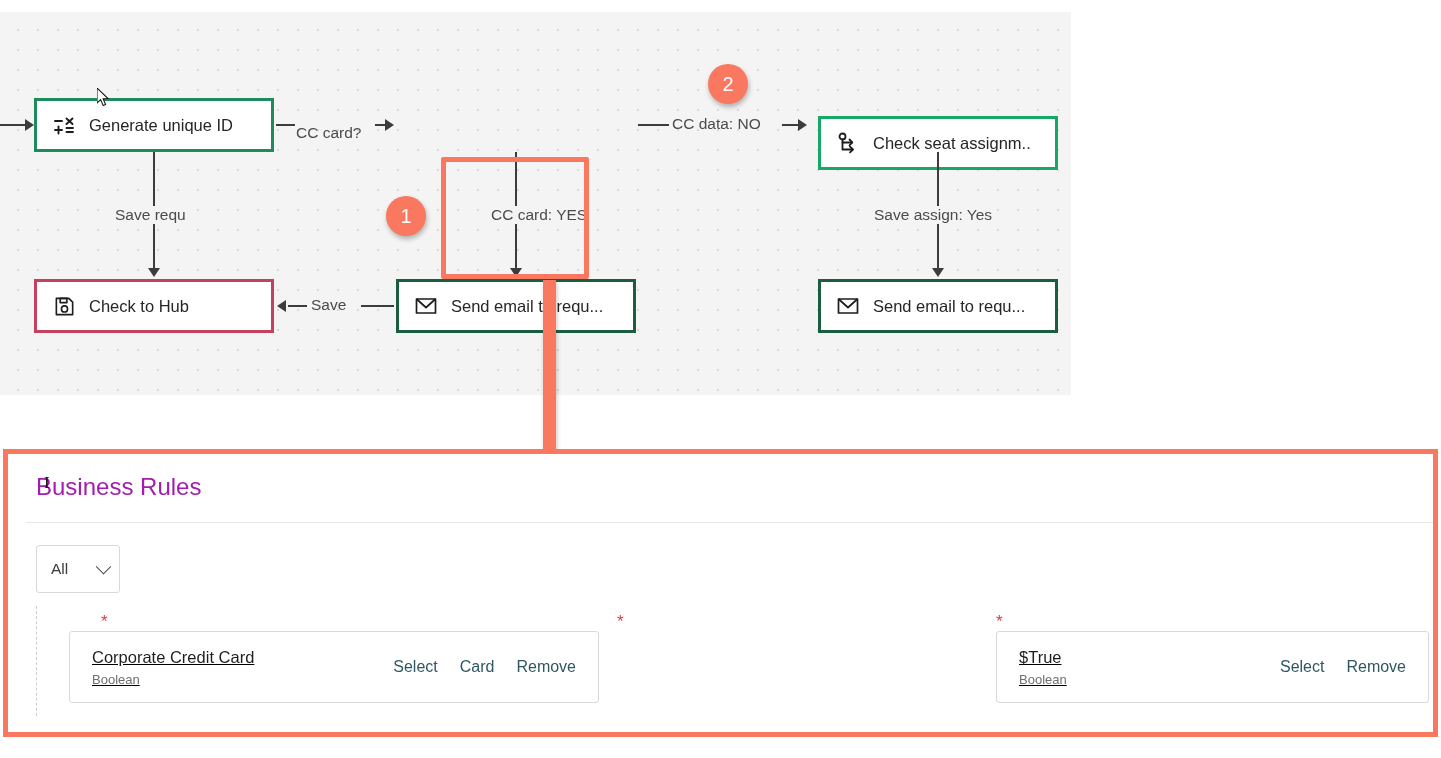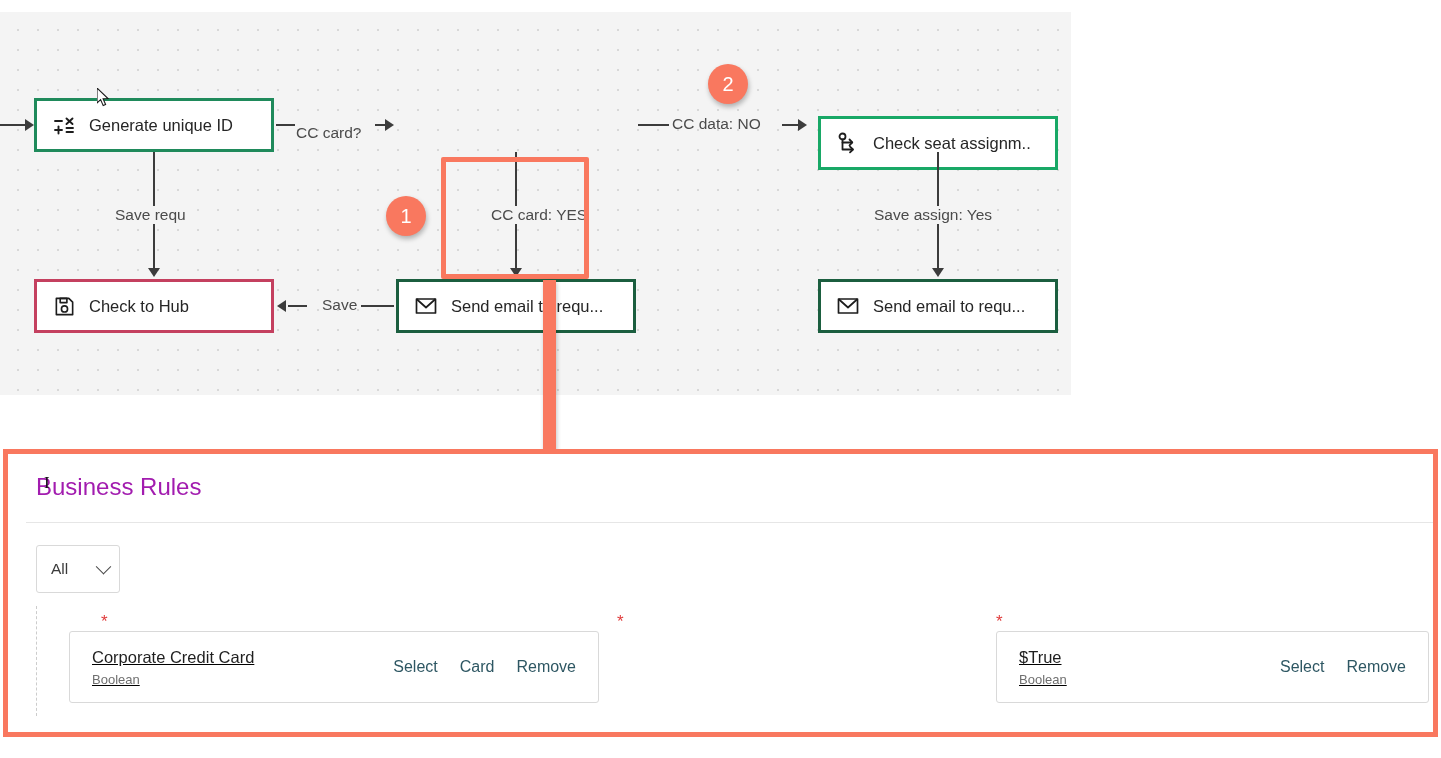--- a/index.html
+++ b/index.html
@@ -337,21 +337,21 @@
 
     <div class="edge-line edge-v" style="left:515px; top:140px; height:118px;"></div>
     <div class="arrow-d" style="left:510px; top:256px;"></div>
     <div class="edge-label" style="left:446px; top:194px; background:#f4f4f4; padding:0 5px;margin-left:40px;">CC card: YES</div>
 
     <div class="edge-line edge-v" style="left:937px; top:140px; height:118px;"></div>
     <div class="arrow-d" style="left:932px; top:256px;"></div>
     <div class="edge-label" style="left:869px; top:194px; background:#f4f4f4; padding:0 5px;">Save assign: Yes</div>
 
     <div class="edge-line edge-h" style="left:361px; top:293px; width:33px;"></div>
-    <div class="edge-label" style="left:322px; top:284px;">Save</div>
+    <div class="edge-label" style="left:311px; top:284px;">Save</div>
     <div class="edge-line edge-h" style="left:288px; top:293px; width:19px;"></div>
     <div class="arrow-l" style="left:277px; top:288px;"></div>
 
     <svg class="cursor-arrow" style="left:97px; top:76px;" viewBox="0 0 14 19">
       <polygon points="0,0 0,15 3.6,11.6 6.2,17.6 8.6,16.5 6.1,10.8 11,10.6" fill="#ffffff" stroke="#1a1a1a" stroke-width="1.1"></polygon>
     </svg>
   </div>
 
   <div class="hl-box" style="left:441px; top:157px; width:148px; height:122px;"></div>
   <div class="badge" style="left:386px; top:196px;">1</div>

